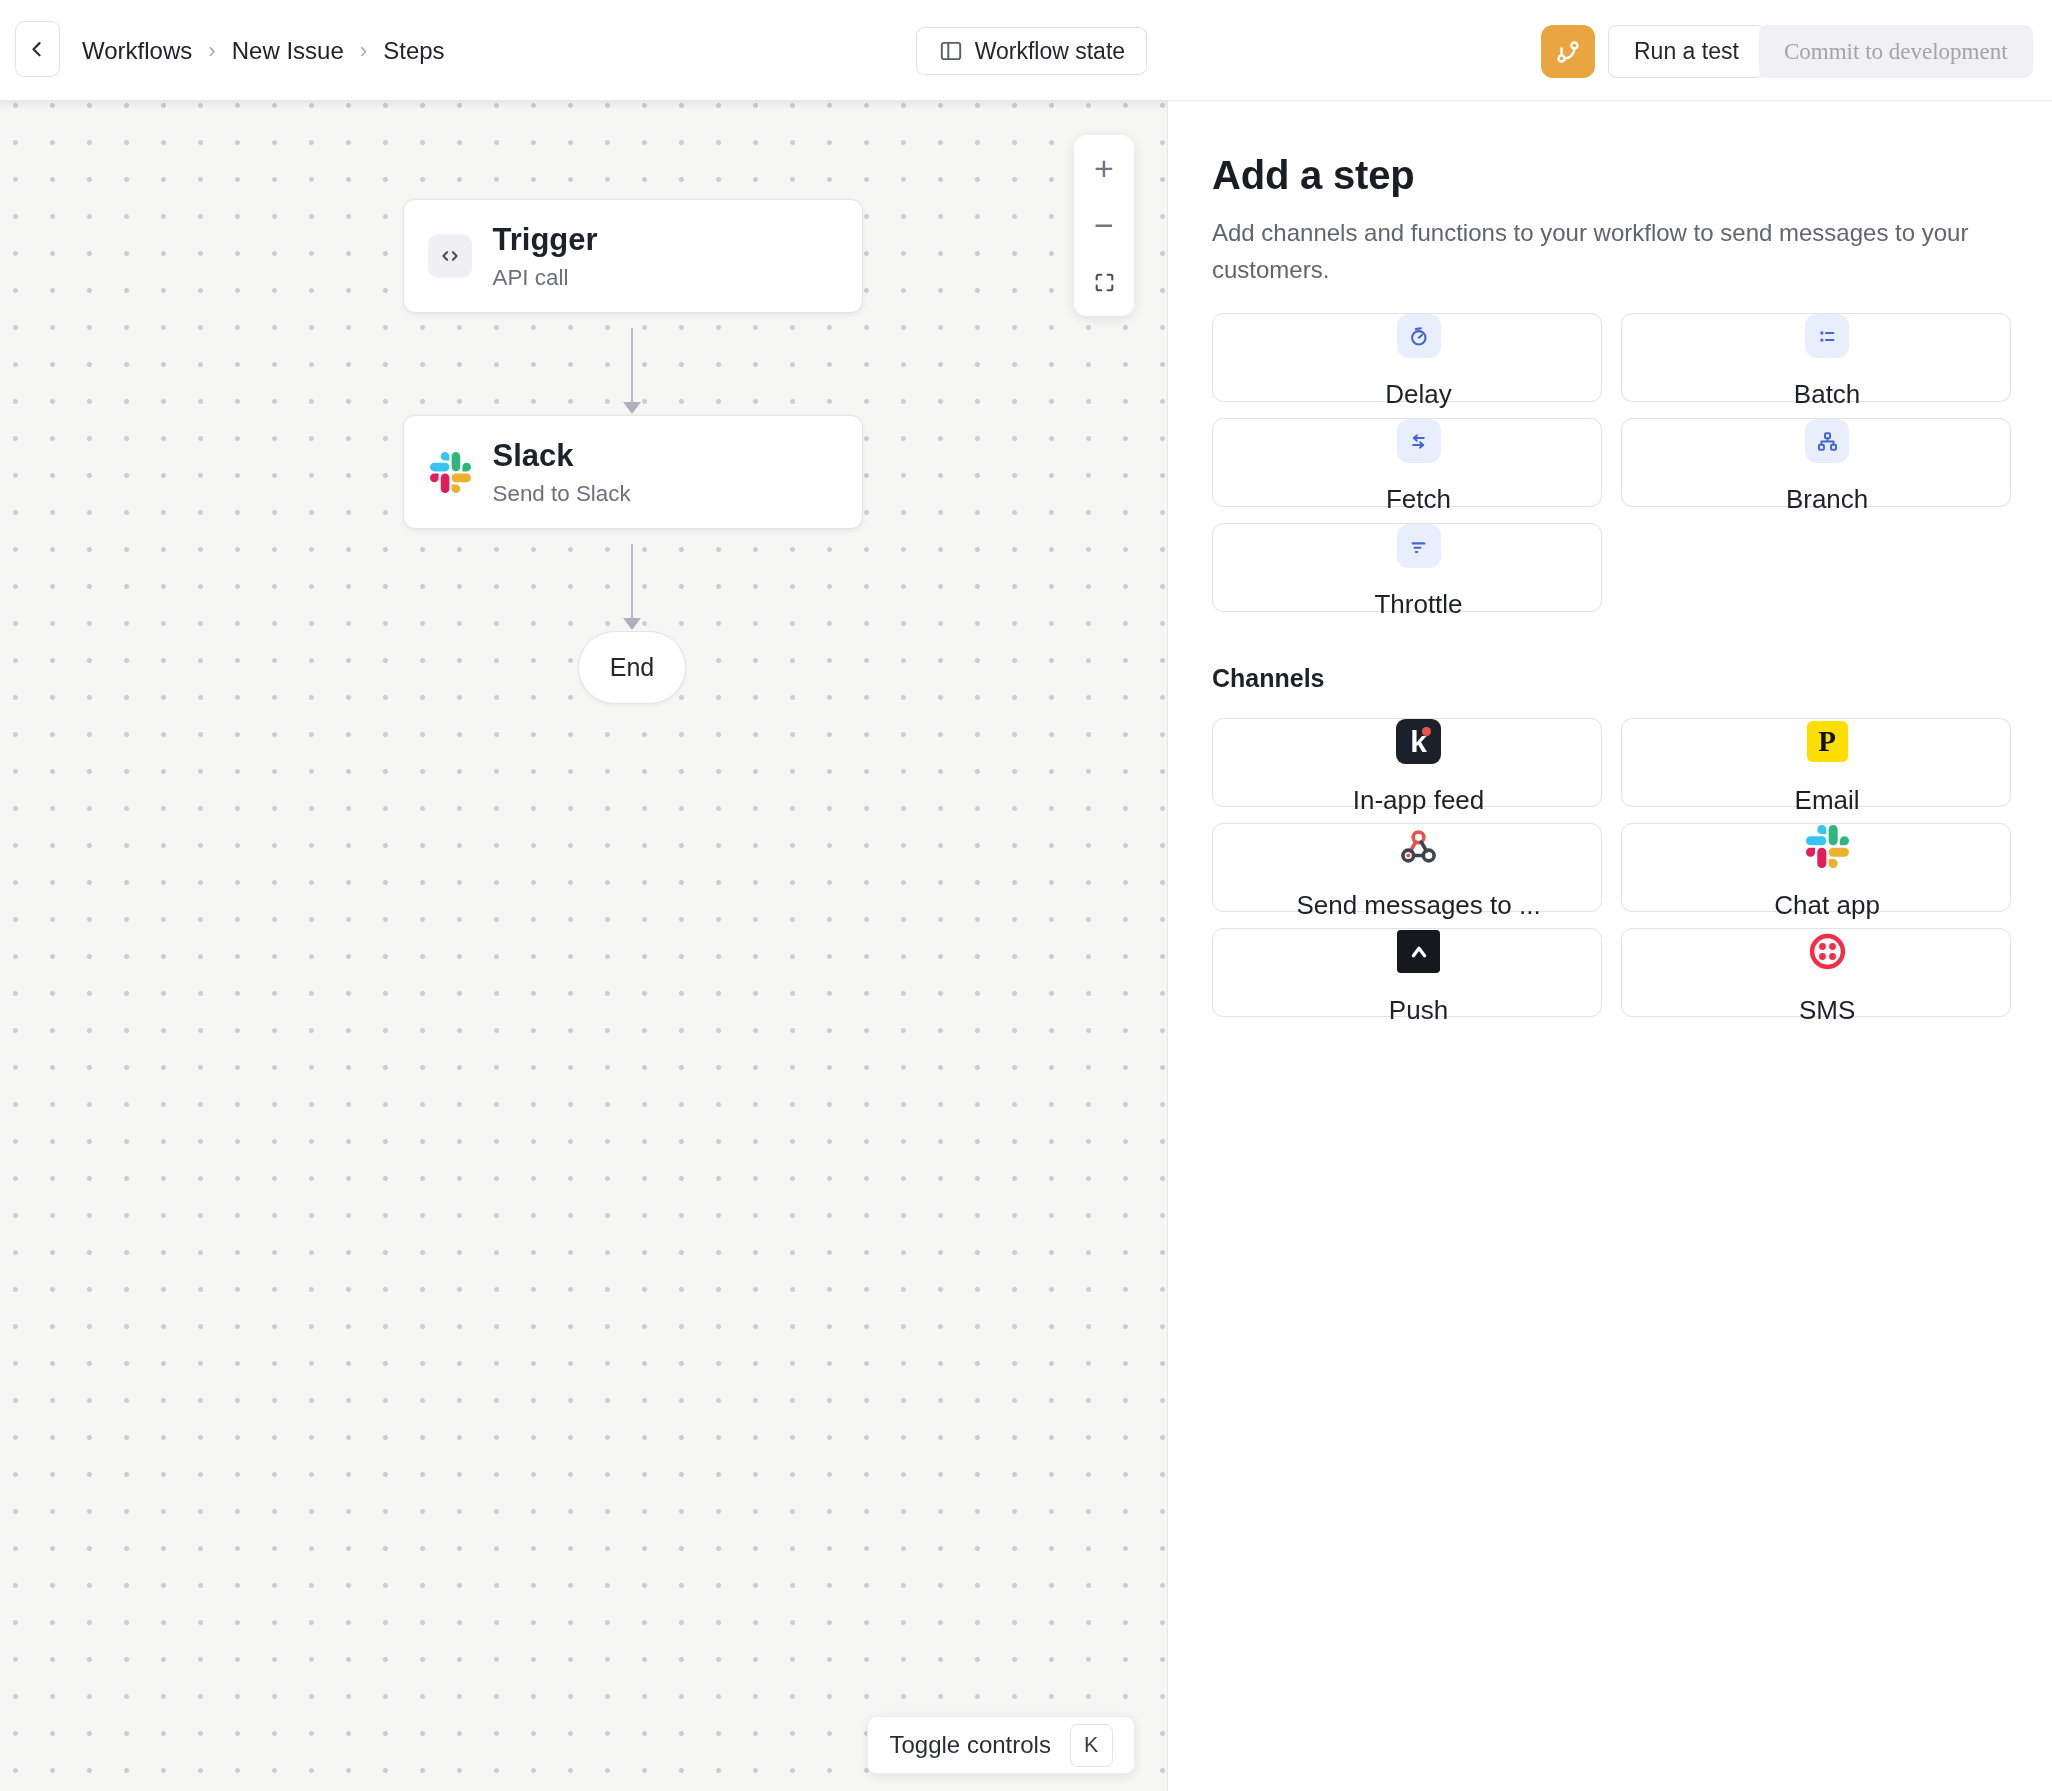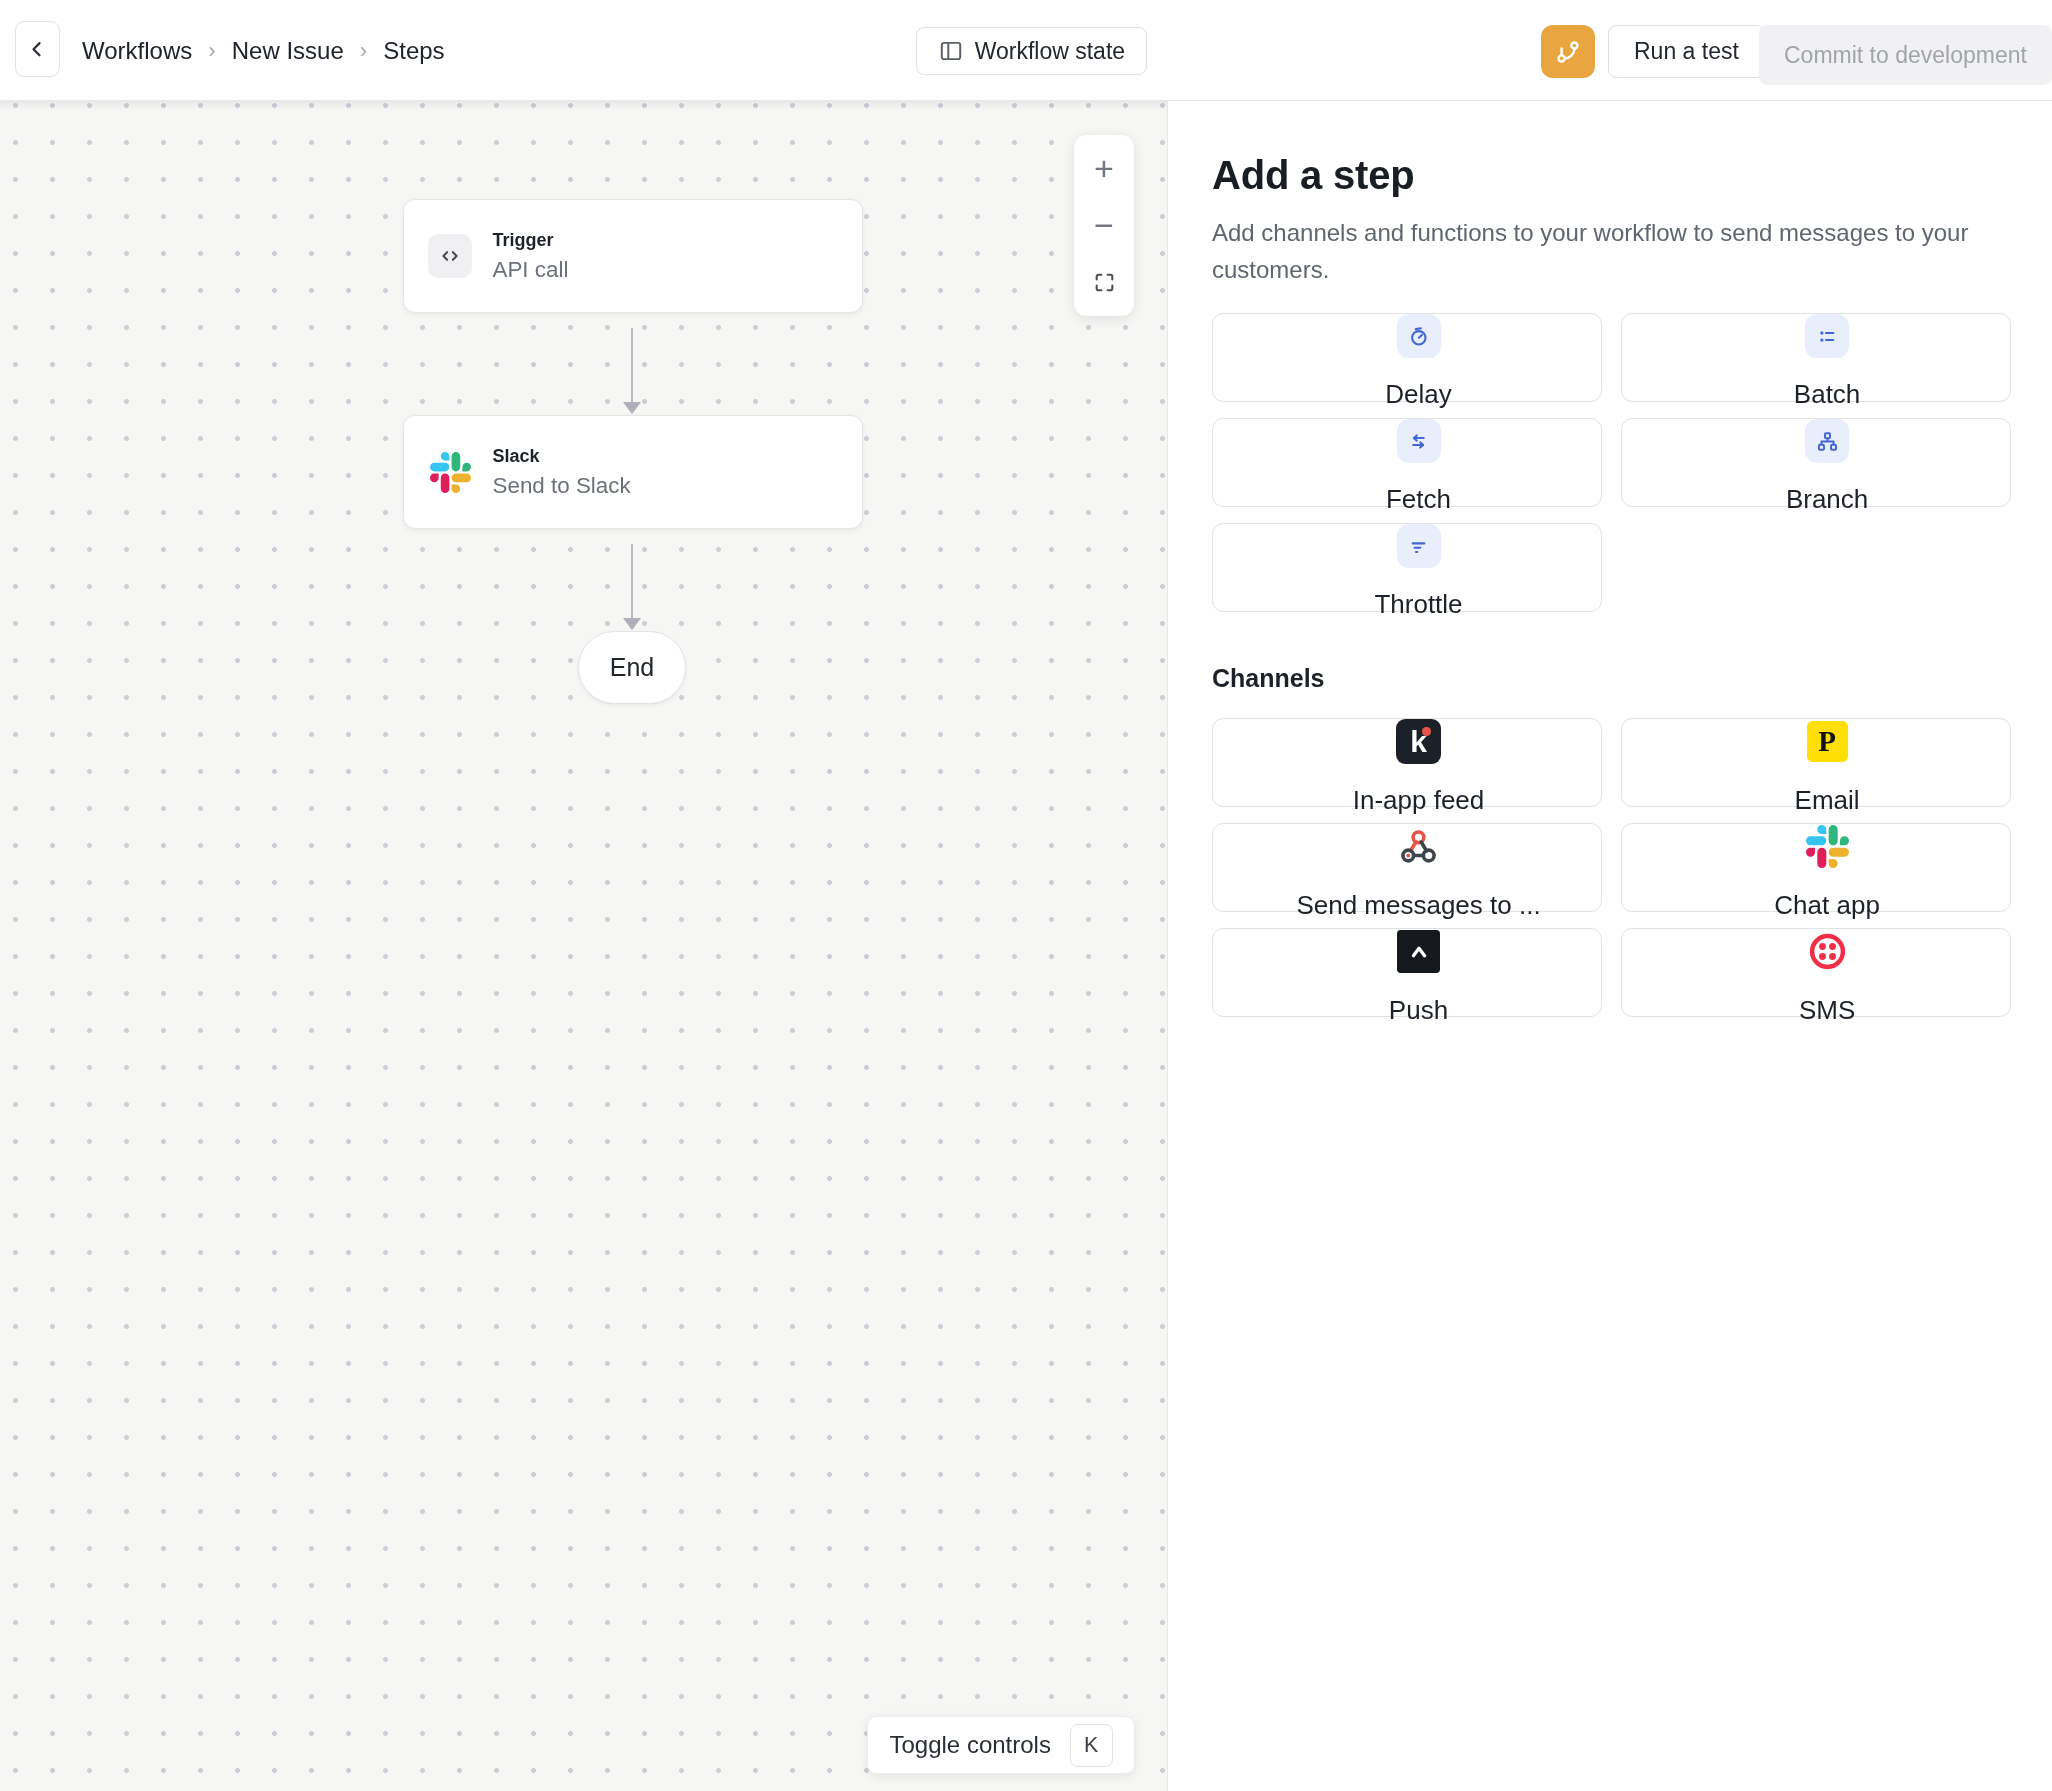--- a/index.html
+++ b/index.html
@@ -32,23 +32,23 @@
     font-size:23px; font-weight:500; color:#23282F; cursor:pointer; white-space:nowrap;
   }
   .wf-state { position:absolute; left:916px; top:27px; height:48px; padding:0 20.5px; }
   .version-btn {
     position:absolute; left:1541px; top:25px; width:54px; height:53px;
     background:#E9A53F; border:none; border-radius:12px;
     display:flex; align-items:center; justify-content:center; cursor:pointer;
   }
   .run-test { position:absolute; left:1608px; top:25px; height:53px; padding:0 25px; }
   .commit {
-    position:absolute; left:1759px; top:25px; height:60px; padding:0 25px;
+    position:absolute; left:1759px; top:25px; height:53px; padding:0 25px;
     background:#F1F1F3; border:none; border-radius:8.4px; color:#A0A4AB; cursor:default;
-    display:inline-flex; align-items:center; font-size:23px; font-weight:500; white-space:nowrap;
+    display:inline-flex; align-items:center; font-size:23px; font-weight:500; white-space:nowrap;font-family:Liberation Serif, serif;
   }
 
   
   .canvas {
     position:absolute; left:0; top:101px; width:1168px; height:1691px;
     background-color:#F6F6F4;
     background-image:radial-gradient(#CDCDD6 2.2px, transparent 2.4px);
     background-size:37px 37px; background-position:34px 23px;
   }
   .canvas::before {
@@ -61,21 +61,21 @@
     position:absolute; left:403px; width:460px; height:114px;
     background:#fff; border:0.9px solid #E5E5E8; border-radius:12px;
     box-shadow:0 1.9px 5.6px rgba(25,25,40,0.06);
     display:flex; align-items:center; gap:20.5px; padding-left:24px; cursor:pointer;
   }
   .node-icon {
     width:44px; height:44px; border-radius:10.3px; background:#F0F0F2;
     display:flex; align-items:center; justify-content:center; flex:none;
   }
   .node-icon.white-bg { background:transparent; }
-  .node-title { font-size:18px; font-weight:600; color:#1D222A; line-height:1.25; }
+  .node-title { font-size:31px; font-weight:600; color:#1D222A; line-height:1.25; }
   .node-sub { font-size:22.4px; color:#6A717C; margin-top:4.7px; }
 
   .edge { position:absolute; width:1.9px; background:#B9BAC2; left:631px; }
   .edge::after {
     content:""; position:absolute; left:-8.4px; bottom:-11.2px;
     border-left:9.3px solid transparent; border-right:9.3px solid transparent;
     border-top:12px solid #AEAFB8;
   }
 
   .end-pill {

